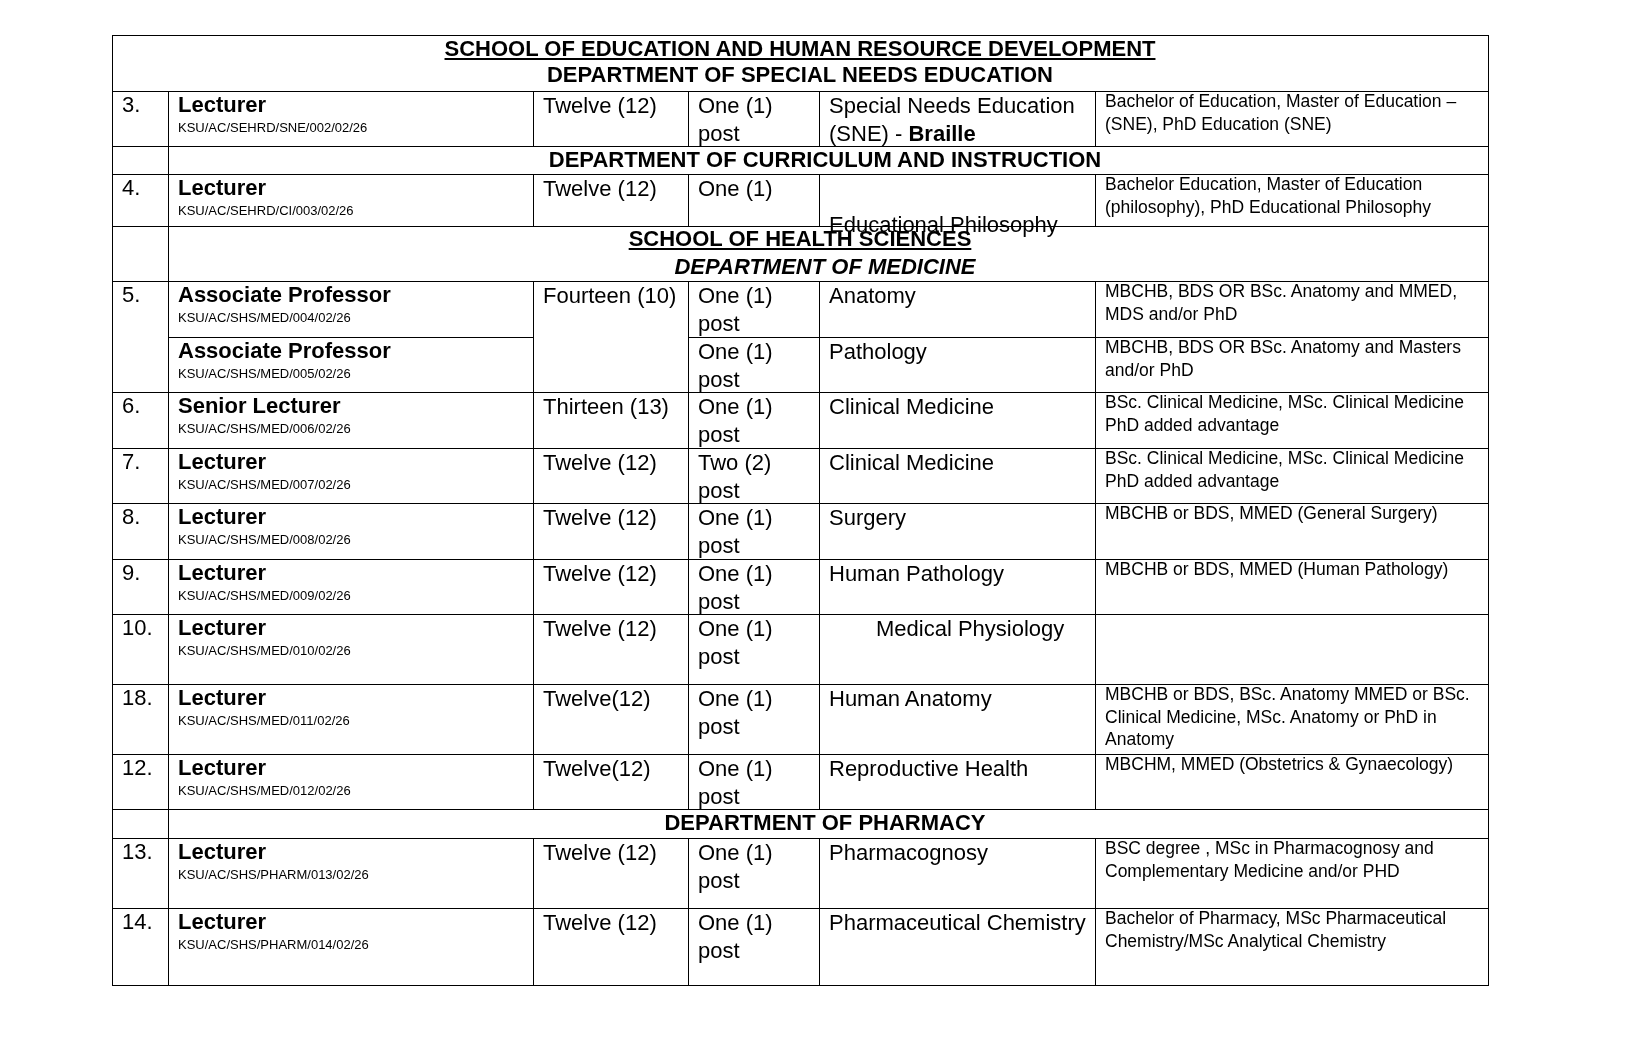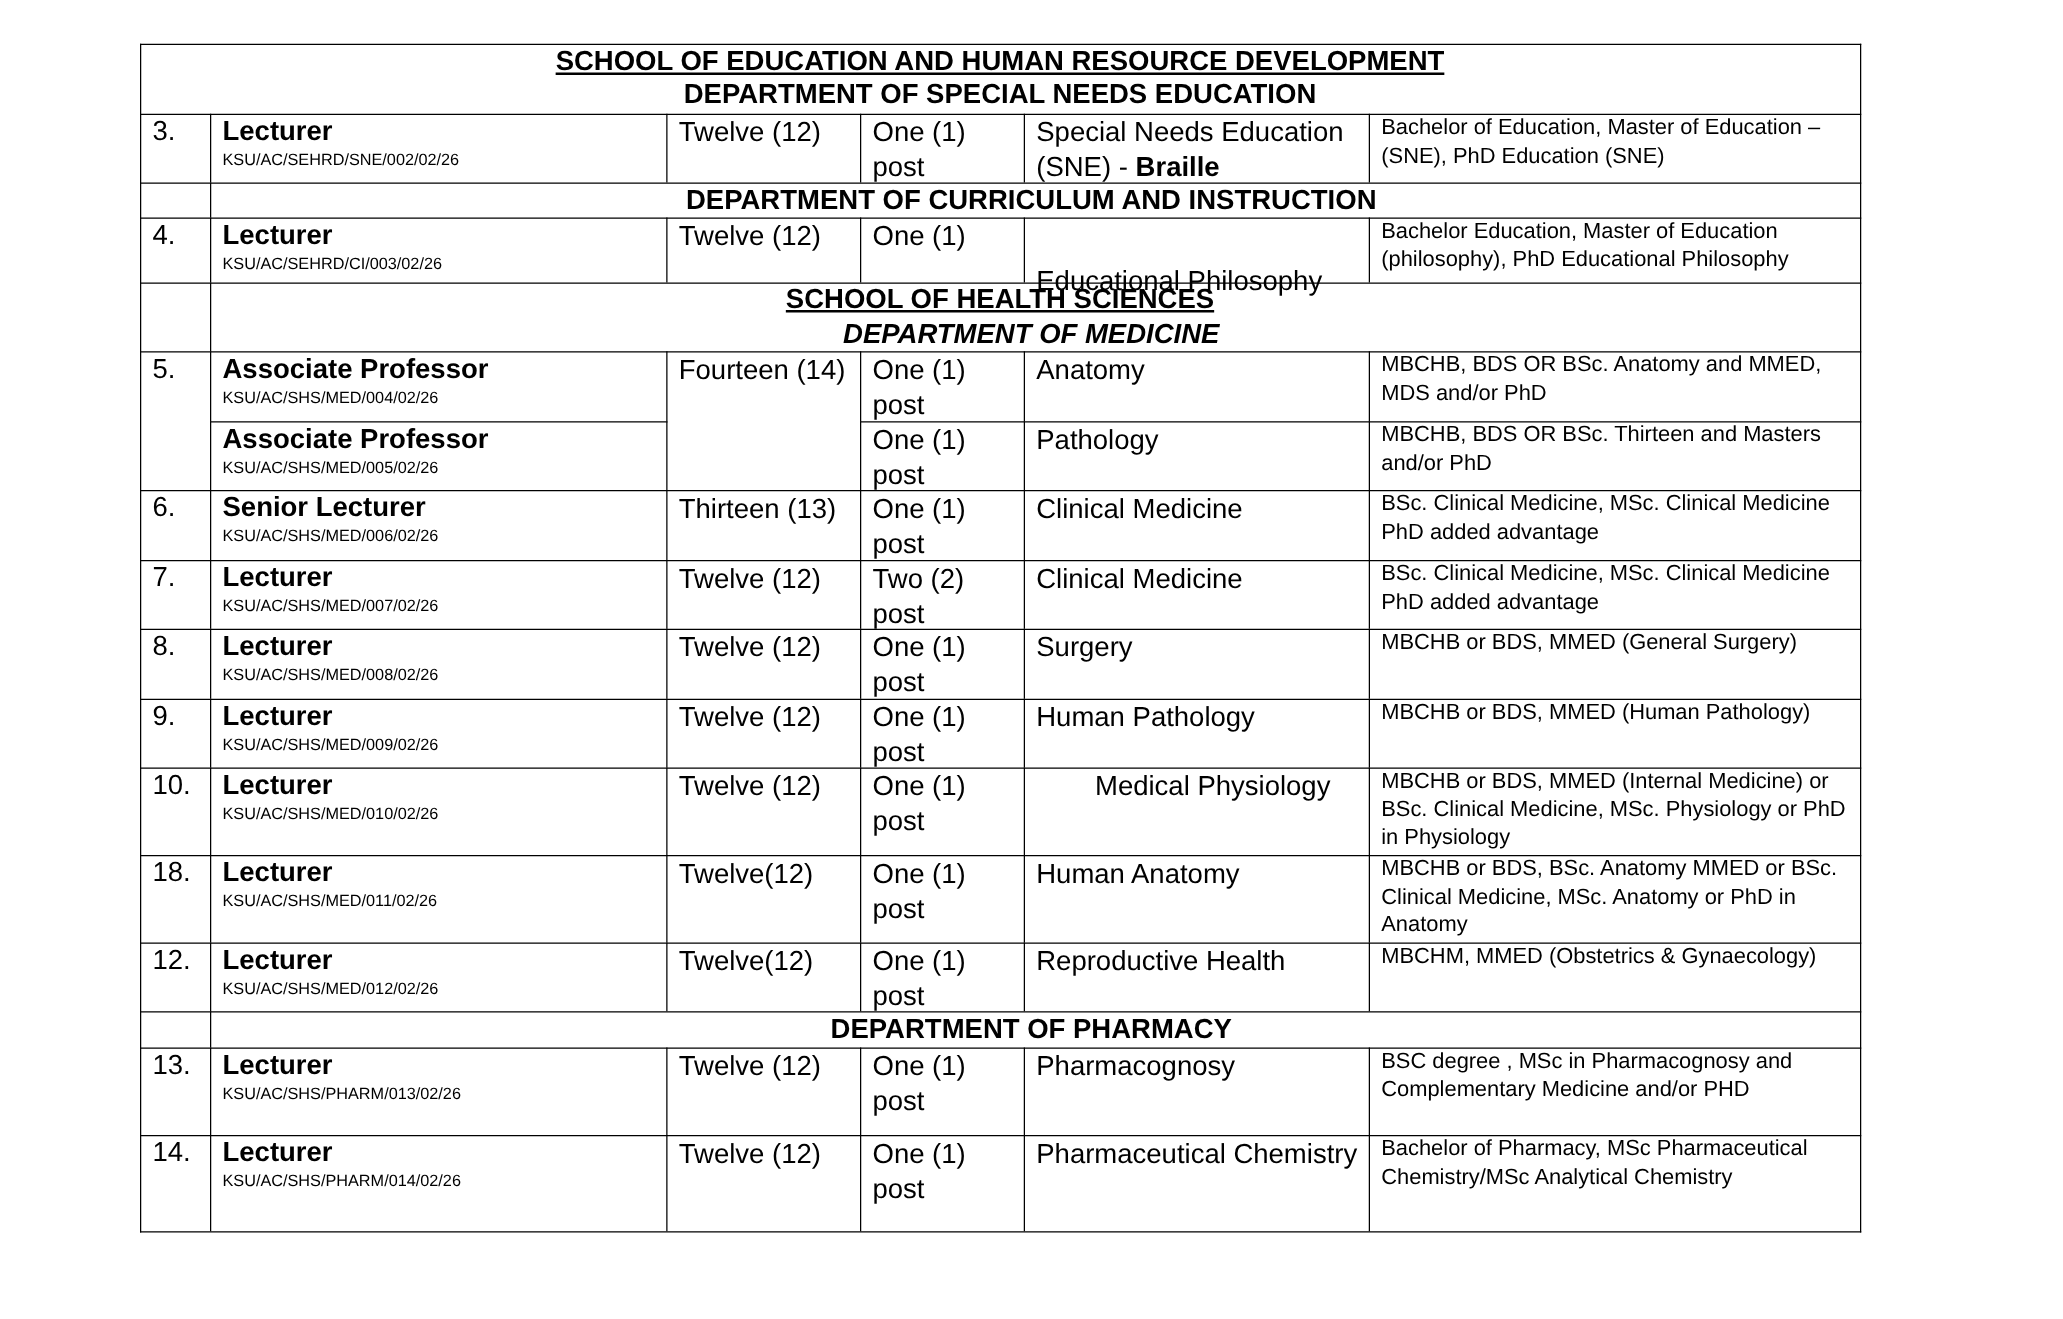--- a/index.html
+++ b/index.html
@@ -62,36 +62,36 @@
     <div class="t hdr" style="top: 254px; font-style: italic;">DEPARTMENT OF MEDICINE</div>
     <div class="hl" style="left: 112px; top: 281px; width: 1377px;"></div>
     <div class="vl" style="left: 168px; top: 281px; height: 56px;"></div>
     <div class="vl" style="left: 533px; top: 281px; height: 56px;"></div>
     <div class="vl" style="left: 688px; top: 281px; height: 56px;"></div>
     <div class="vl" style="left: 819px; top: 281px; height: 56px;"></div>
     <div class="vl" style="left: 1095px; top: 281px; height: 56px;"></div>
     <div class="t num" style="left: 122px; top: 282px;">5.</div>
     <div class="t title" style="left: 178px; top: 282px;">Associate Professor</div>
     <div class="t code" style="left: 178px; top: 310px;">KSU/AC/SHS/MED/004/02/26</div>
-    <div class="t cell" style="left: 543px; top: 282px; width: 139px;">Fourteen (14)</div>
+    <div class="t cell" style="left: 543px; top: 282px; width: 139px;">Fourteen (10)</div>
     <div class="t cell" style="left: 698px; top: 282px; width: 101px;">One (1) post</div>
     <div class="t cell" style="left: 829px; top: 282px; width: 268px;"><span>Anatomy</span></div>
     <div class="t qual" style="left: 1105px; top: 280px; width: 379px;">MBCHB, BDS OR BSc. Anatomy and MMED, MDS and/or PhD</div>
     <div class="hl" style="left: 168px; top: 337px; width: 366px;"></div>
     <div class="hl" style="left: 688px; top: 337px; width: 801px;"></div>
     <div class="vl" style="left: 168px; top: 337px; height: 55px;"></div>
     <div class="vl" style="left: 533px; top: 337px; height: 55px;"></div>
     <div class="vl" style="left: 688px; top: 337px; height: 55px;"></div>
     <div class="vl" style="left: 819px; top: 337px; height: 55px;"></div>
     <div class="vl" style="left: 1095px; top: 337px; height: 55px;"></div>
     <div class="t title" style="left: 178px; top: 338px;">Associate Professor</div>
     <div class="t code" style="left: 178px; top: 366px;">KSU/AC/SHS/MED/005/02/26</div>
     <div class="t cell" style="left: 698px; top: 338px; width: 101px;">One (1) post</div>
     <div class="t cell" style="left: 829px; top: 338px; width: 268px;"><span>Pathology</span></div>
-    <div class="t qual" style="left: 1105px; top: 336px; width: 379px;">MBCHB, BDS OR BSc. Thirteen and Masters and/or PhD</div>
+    <div class="t qual" style="left: 1105px; top: 336px; width: 379px;">MBCHB, BDS OR BSc. Anatomy and Masters and/or PhD</div>
     <div class="hl" style="left: 112px; top: 392px; width: 1377px;"></div>
     <div class="vl" style="left: 168px; top: 392px; height: 56px;"></div>
     <div class="vl" style="left: 533px; top: 392px; height: 56px;"></div>
     <div class="vl" style="left: 688px; top: 392px; height: 56px;"></div>
     <div class="vl" style="left: 819px; top: 392px; height: 56px;"></div>
     <div class="vl" style="left: 1095px; top: 392px; height: 56px;"></div>
     <div class="t num" style="left: 122px; top: 393px;">6.</div>
     <div class="t title" style="left: 178px; top: 393px;">Senior Lecturer</div>
     <div class="t code" style="left: 178px; top: 421px;">KSU/AC/SHS/MED/006/02/26</div>
     <div class="t cell" style="left: 543px; top: 393px; width: 139px;">Thirteen (13)</div>
@@ -142,21 +142,20 @@
     <div class="vl" style="left: 533px; top: 614px; height: 70px;"></div>
     <div class="vl" style="left: 688px; top: 614px; height: 70px;"></div>
     <div class="vl" style="left: 819px; top: 614px; height: 70px;"></div>
     <div class="vl" style="left: 1095px; top: 614px; height: 70px;"></div>
     <div class="t num" style="left: 122px; top: 615px;">10.</div>
     <div class="t title" style="left: 178px; top: 615px;">Lecturer</div>
     <div class="t code" style="left: 178px; top: 643px;">KSU/AC/SHS/MED/010/02/26</div>
     <div class="t cell" style="left: 543px; top: 615px; width: 139px;">Twelve (12)</div>
     <div class="t cell" style="left: 698px; top: 615px; width: 101px;">One (1) post</div>
     <div class="t cell" style="left: 829px; top: 615px; width: 268px; margin-left: 47px;"><span>Medical Physiology</span></div>
-    <div class="t qual" style="left: 1105px; top: 613px; width: 379px;">MBCHB or BDS, MMED (Internal Medicine) or BSc. Clinical Medicine, MSc. Physiology or PhD in Physiology</div>
     <div class="hl" style="left: 112px; top: 684px; width: 1377px;"></div>
     <div class="vl" style="left: 168px; top: 684px; height: 70px;"></div>
     <div class="vl" style="left: 533px; top: 684px; height: 70px;"></div>
     <div class="vl" style="left: 688px; top: 684px; height: 70px;"></div>
     <div class="vl" style="left: 819px; top: 684px; height: 70px;"></div>
     <div class="vl" style="left: 1095px; top: 684px; height: 70px;"></div>
     <div class="t num" style="left: 122px; top: 685px;">18.</div>
     <div class="t title" style="left: 178px; top: 685px;">Lecturer</div>
     <div class="t code" style="left: 178px; top: 713px;">KSU/AC/SHS/MED/011/02/26</div>
     <div class="t cell" style="left: 543px; top: 685px; width: 139px;">Twelve(12)</div>

